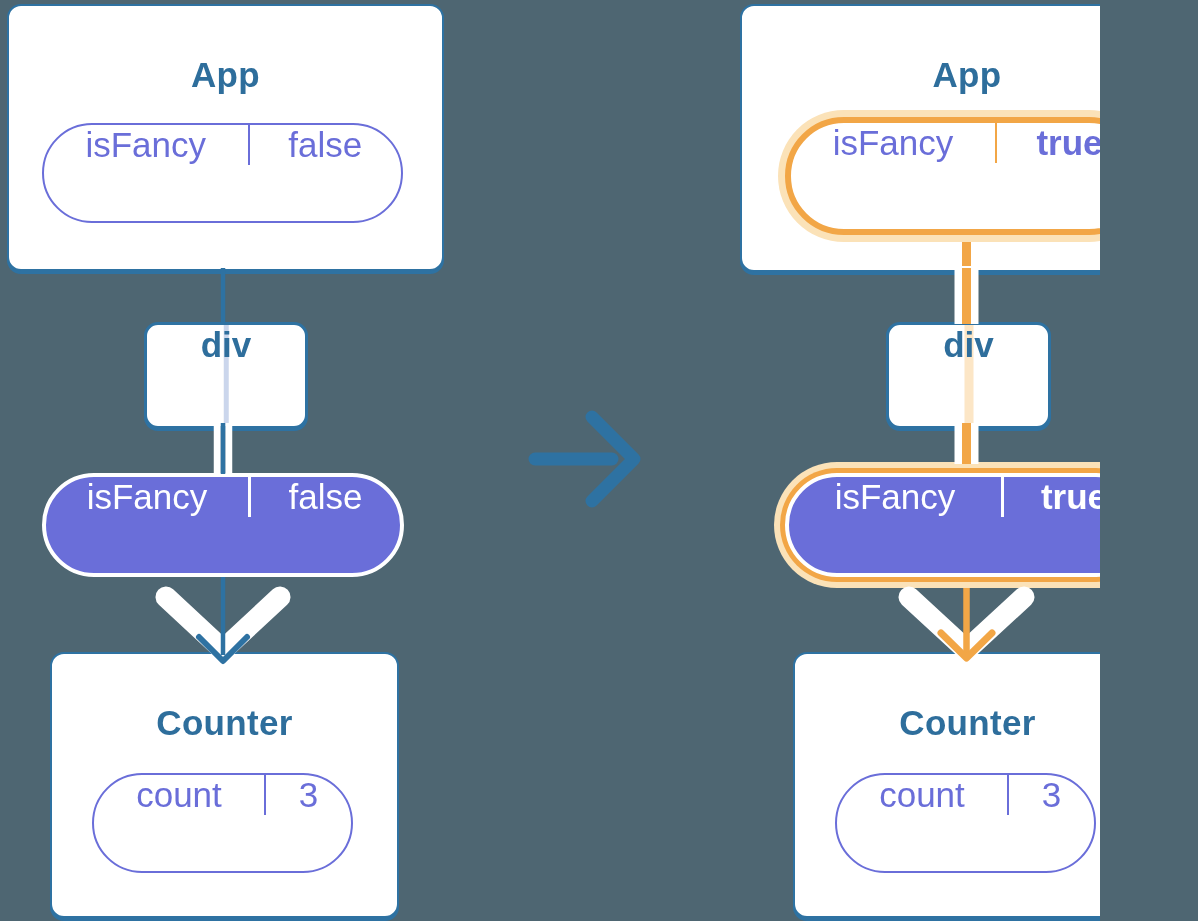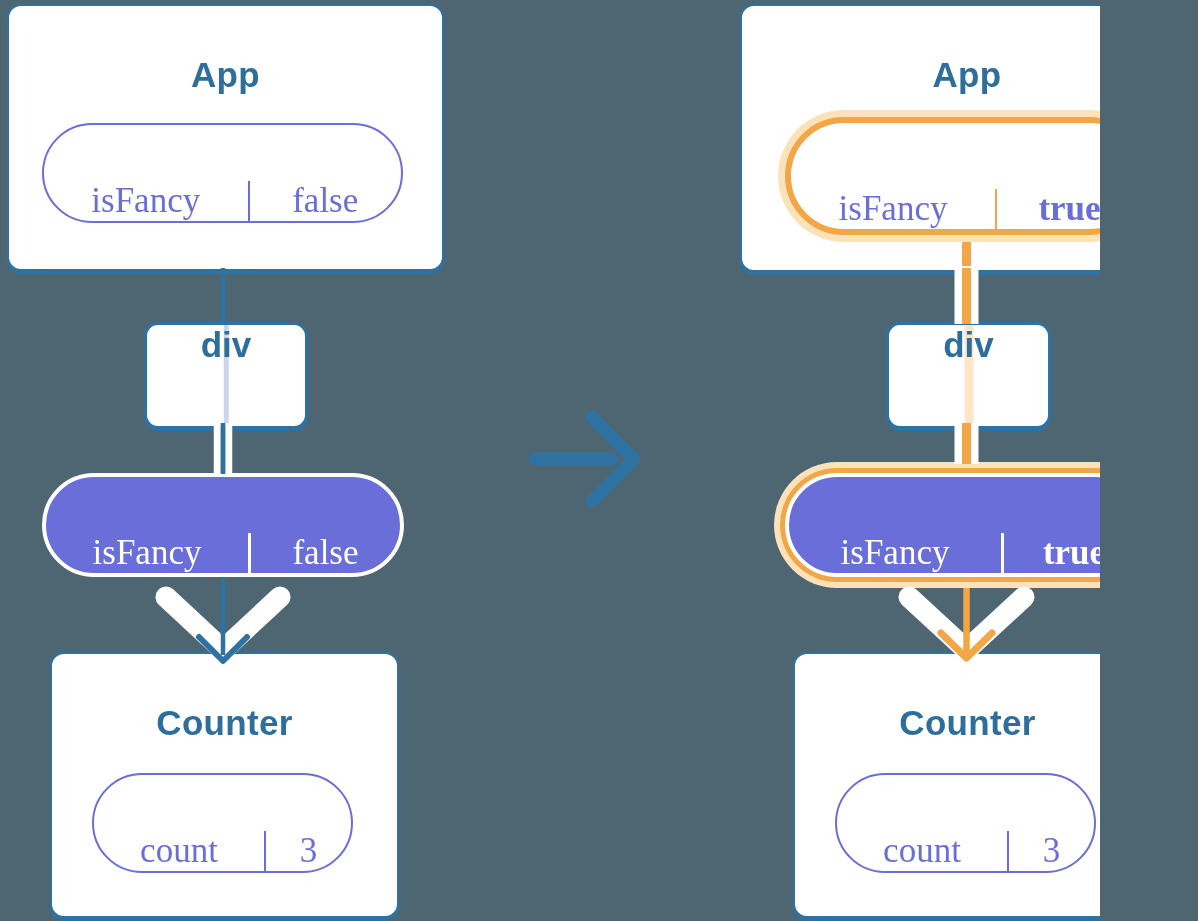--- a/index.html
+++ b/index.html
@@ -18,24 +18,24 @@
     line-height:42px;font-weight:600;letter-spacing:.3px;color:var(--heading);}
 
   .node-box{position:absolute;background:var(--card);border:3px solid var(--blue);
     border-radius:14px;box-shadow:0 2px 0 var(--blue);display:flex;
     justify-content:center;z-index:2;}
   .node-label{position:relative;z-index:1;font-size:35px;font-weight:600;color:var(--heading);}
   .thru-line{position:absolute;left:50%;top:0;bottom:0;transform:translateX(-50%);}
   .faint-blue{width:4.5px;background:var(--blue-faint);}
   .faint-orange{width:9px;background:var(--orange-faint);}
 
-  .pill{position:absolute;display:flex;align-items:flex-end;border-radius:999px;
-    box-sizing:border-box;z-index:2;font-family:Liberation Serif, serif;}
+  .pill{position:absolute;display:flex;align-items:flex-start;border-radius:999px;
+    box-sizing:border-box;z-index:2;}
   .seg{display:flex;align-items:center;justify-content:center;font-size:35px;}
-  .seg.val{flex:1;margin-top:36px;}
+  .seg.val{flex:1;}
   .outline-pill{background:#fff;border:2.5px solid var(--purple);color:var(--purple);}
   .outline-pill .val{border-left:2.5px solid var(--purple);}
   .fancy-outline{background:#fff;border:6px solid var(--orange);color:var(--purple);
     box-shadow:0 0 0 7px var(--orange-light);}
   .fancy-outline .val{border-left:2.5px solid var(--orange);font-weight:700;}
   .filled-pill{background:var(--purple);border:4px solid #fff;color:#fff;}
   .filled-pill .val{border-left:3px solid #fff;}
   .filled-pill.fancy{box-shadow:0 0 0 5px var(--orange),0 0 0 11px var(--orange-light);}
   .filled-pill.fancy .val{font-weight:700;}
 

